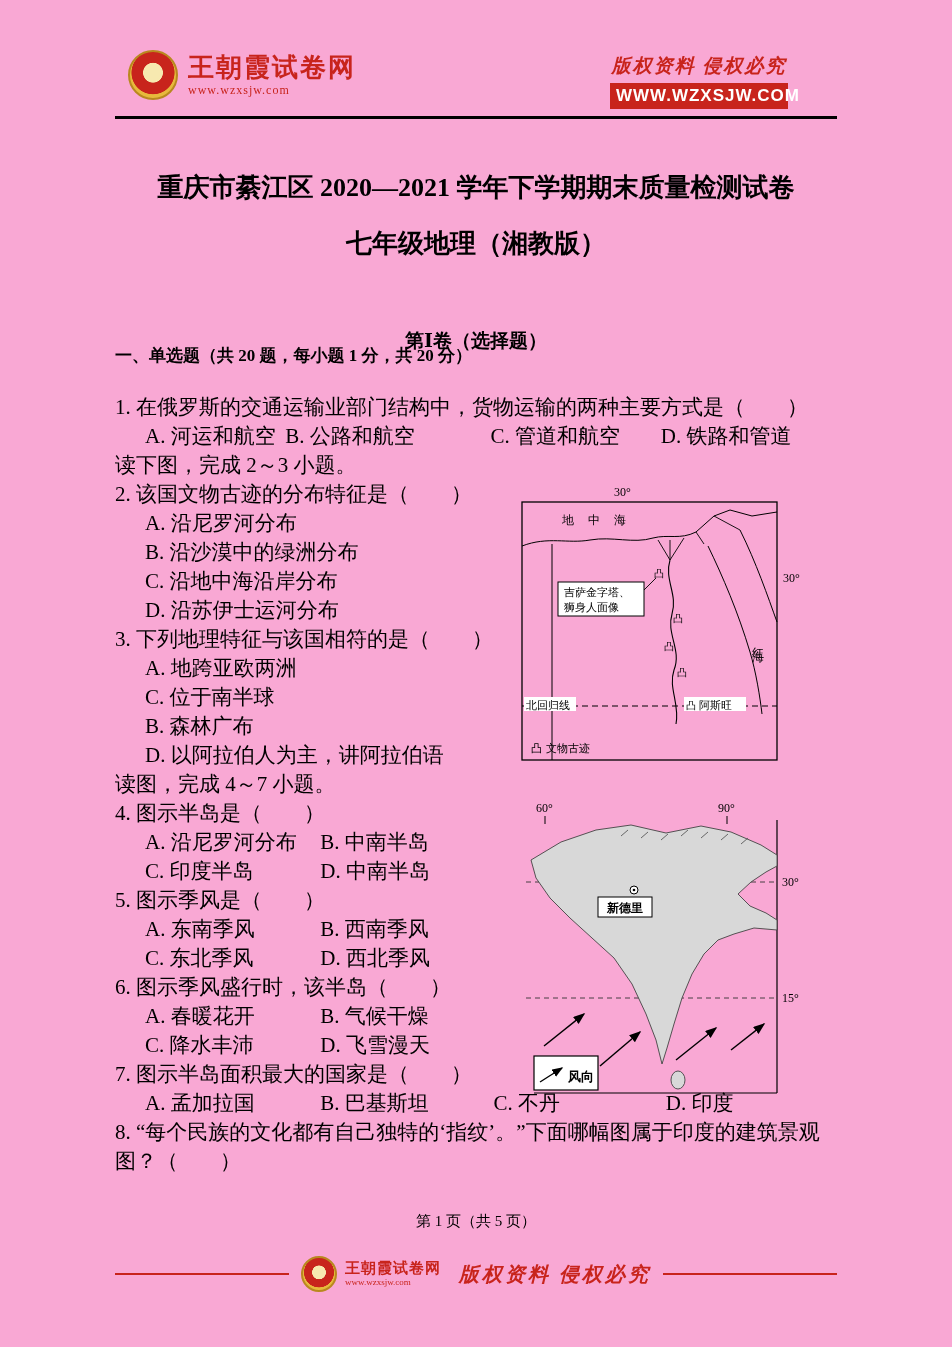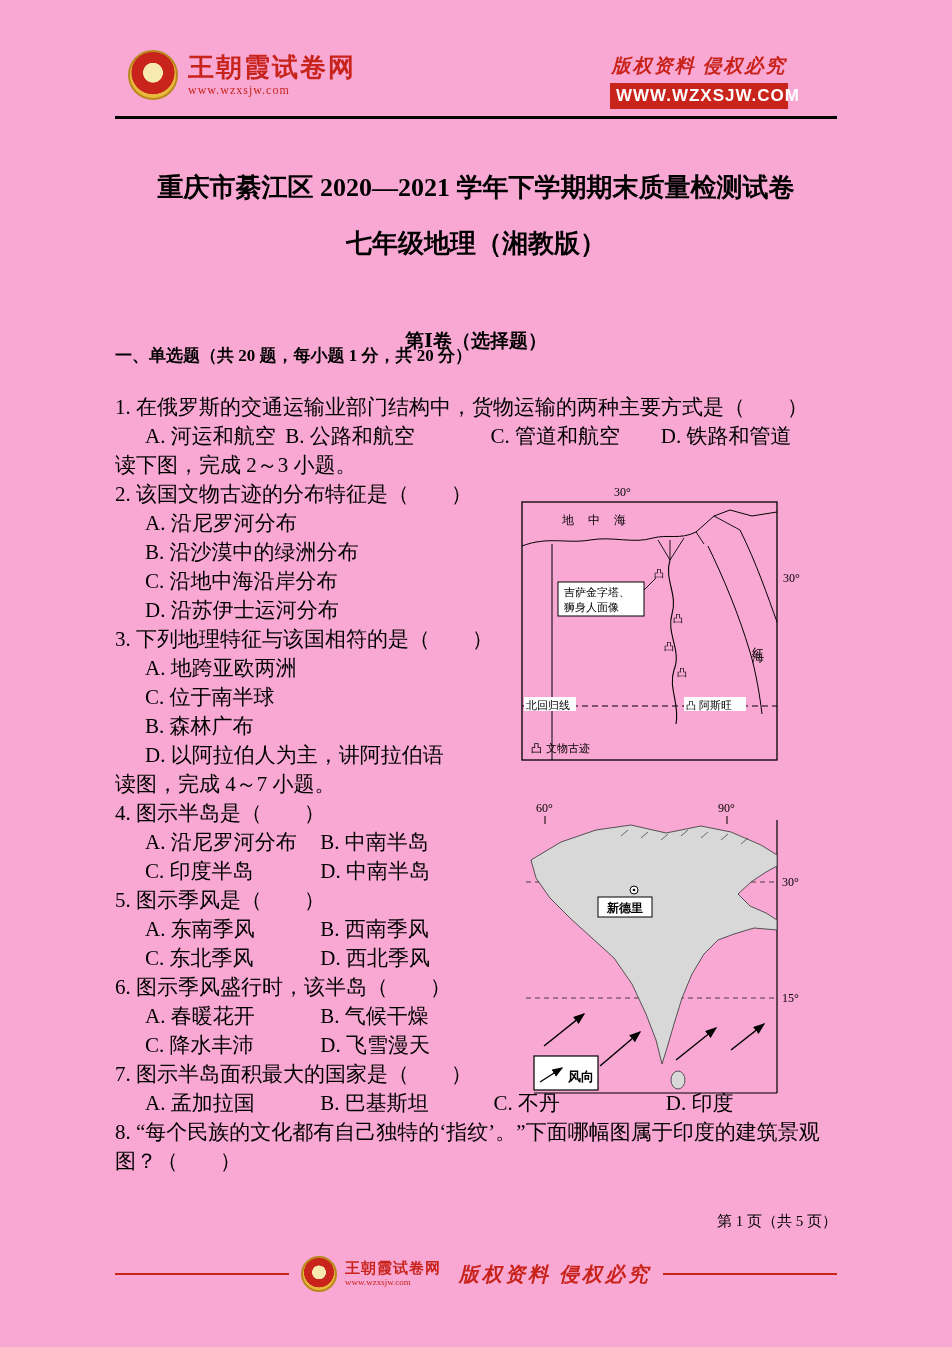--- a/index.html
+++ b/index.html
@@ -39,21 +39,21 @@
   .map1 { position:absolute; left:518px; top:482px; }
   .map2 { position:absolute; left:526px; top:798px; }
   svg text { font-family:"Liberation Serif","DejaVu Serif",serif; fill:#000; }
   .deg { font-size:12px; }
   .mlabel { font-size:11px; }
   .site { font-size:10px; }
   .sea-label { font-size:12px; letter-spacing:14px; }
   .vtext { writing-mode: tb; font-size:12px; letter-spacing:4px; }
 
   
-  .page-footer { position:absolute; left:115px; top:1212px; width:722px; text-align:right; font-size:15px; }
+  .page-footer { position:absolute; left:115px; top:1212px; width:722px; text-align:center; font-size:15px; }
   .bottom-banner { position:absolute; left:115px; top:1256px; width:722px; display:flex; align-items:center; }
   .bb-line { flex:1; height:2px; background:#c8241c; }
   .bb-center { display:flex; align-items:center; gap:8px; padding:0 12px; }
   .bb-title { color:#c8241c; font-weight:bold; font-size:15px; line-height:17px; letter-spacing:1px; }
   .bb-site  { color:#c8241c; font-size:9px; line-height:11px; }
   .bb-slogan { color:#c8241c; font-weight:bold; font-style:italic; font-size:20px; letter-spacing:3px; margin-left:10px; }
 </style>
 </head>
 <body>
 

